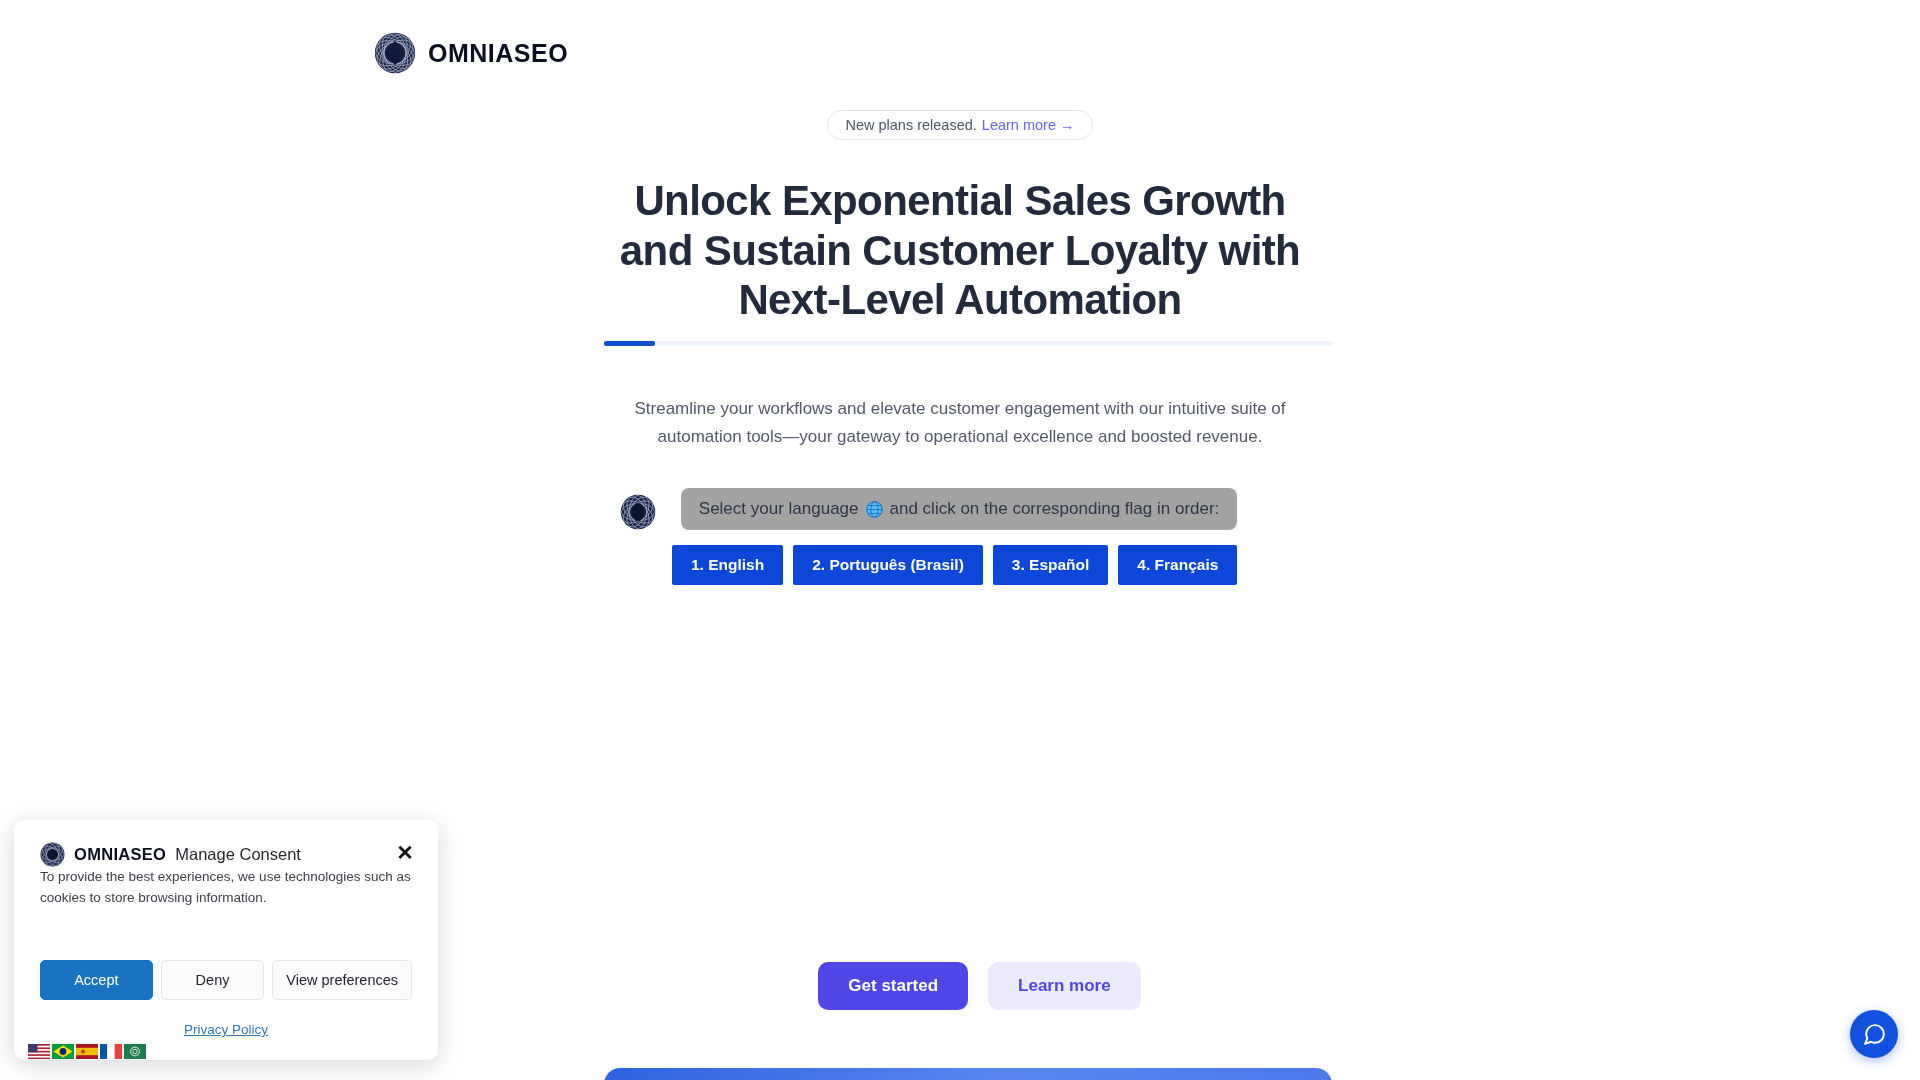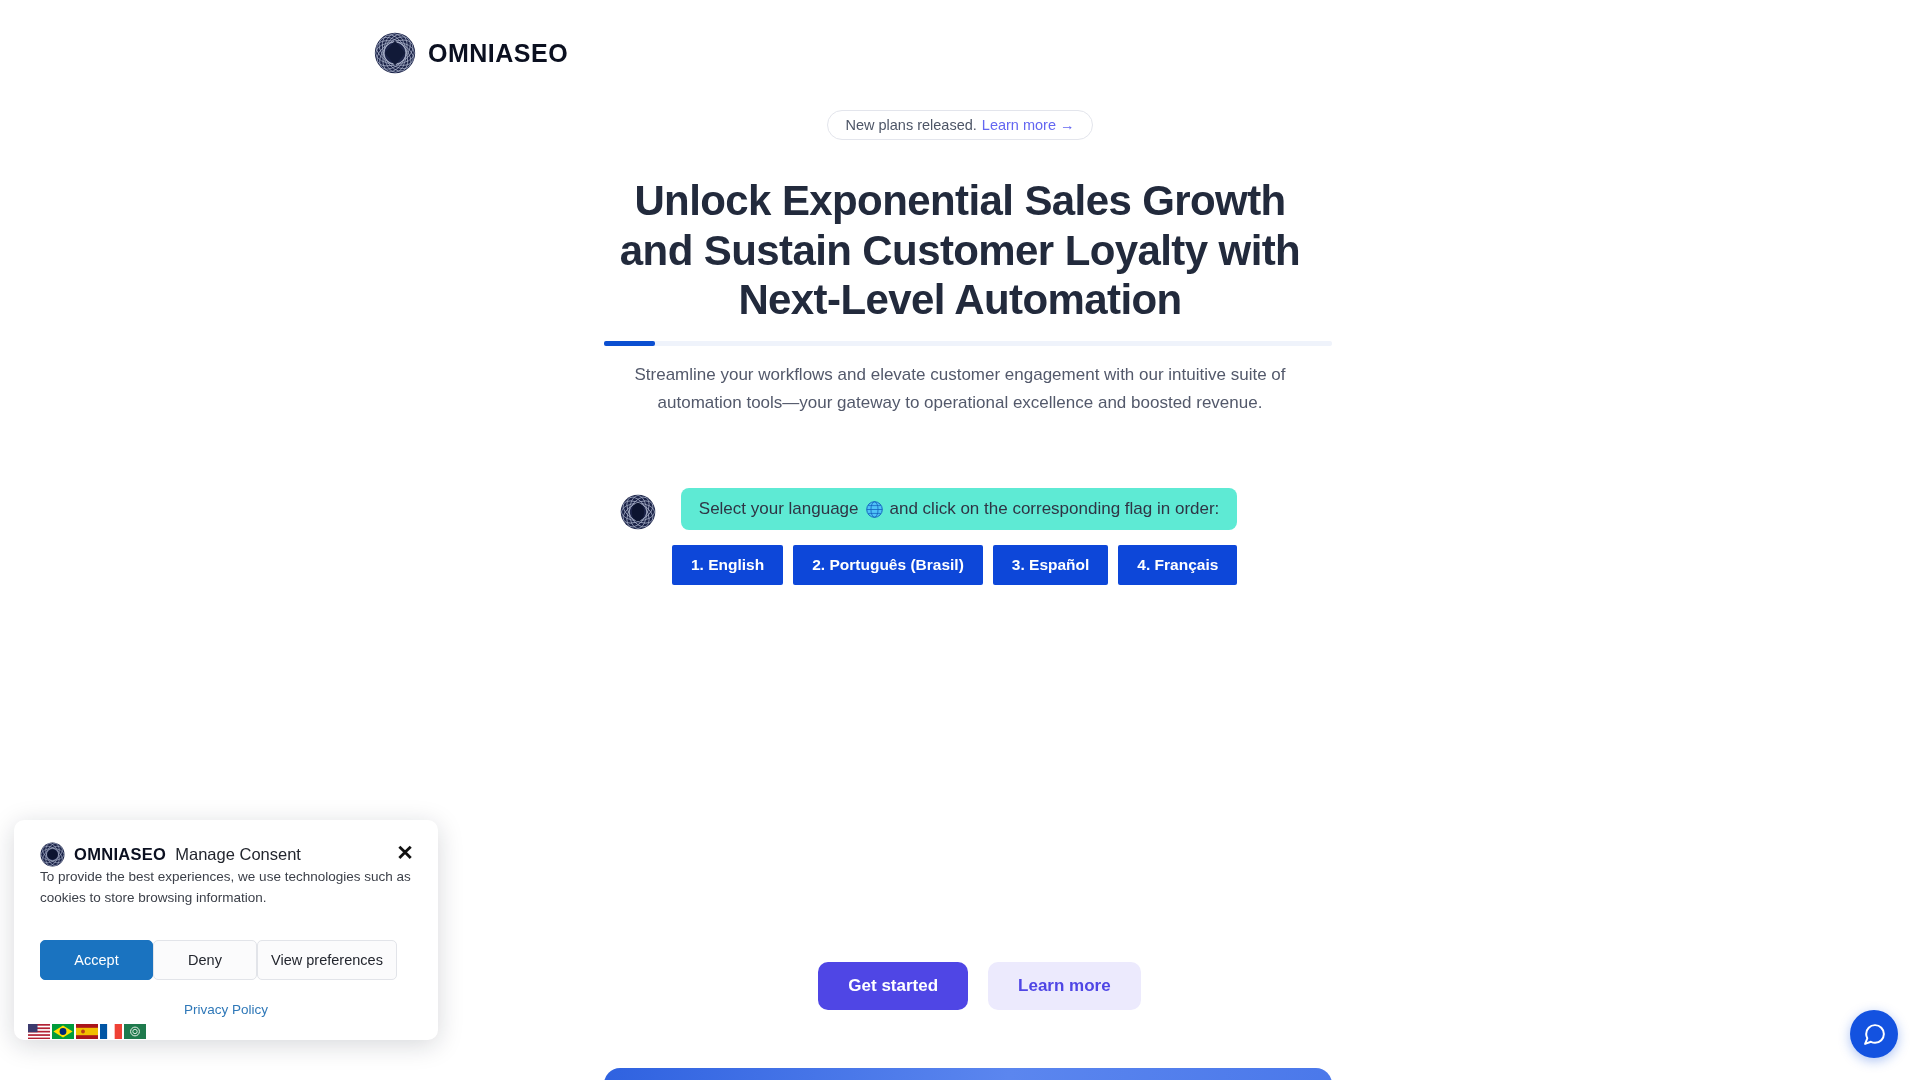--- a/index.html
+++ b/index.html
@@ -59,42 +59,42 @@
     background:#fff; cursor:pointer;
   }
   .announce-link { color:#6366f1; }
 
   .hero-title {
     margin:36px auto 0; max-width:700px;
     font-size:42px; line-height:1.18; font-weight:bold;
     color:#222a3c; letter-spacing:-0.6px;
   }
   .hero-sub {
-    margin:36px auto 0; max-width:670px;
+    margin:70px auto 0; max-width:670px;
     font-size:17px; line-height:1.66; color:#53596b;
   }
 
   
   .progress-track {
     position:absolute; left:604px; top:341px;
     width:728px; height:5px; background:#eff3fb; border-radius:2px;
   }
   .progress-fill {
     height:100%; width:7%; background:#0b4fd1; border-radius:2px;
   }
 
   
   .lang-widget {
     position:absolute; left:620px; top:488px;
     display:flex; align-items:flex-start; gap:16px;
   }
   .lang-avatar { width:36px; height:36px; flex:0 0 36px; margin-top:6px; }
   .lang-col { display:flex; flex-direction:column; align-items:flex-end; }
   .lang-prompt {
-    background:#5eead4; border-radius:8px;
+    background:#a3a3a3; border-radius:8px;
     padding:11px 18px; font-size:17px; color:#2f3545;
     display:flex; align-items:center; gap:7px; white-space:nowrap;
   }
   .globe { width:17px; height:17px; }
   .lang-buttons { display:flex; gap:10px; margin-top:15px; }
   .lang-btn {
     background:#0d47d9; color:#fff; border:none; cursor:pointer;
     font-size:15.5px; font-weight:bold; padding:11px 19px;
     border-radius:2px; white-space:nowrap;
   }
@@ -136,35 +136,35 @@
   .consent-close {
     position:absolute; right:-4px; top:-1px;
     width:22px; height:22px; cursor:pointer;
     display:flex; align-items:center; justify-content:center;
     font-size:21px; line-height:1; color:#111; font-weight:bold;
     background:none; border:none;
   }
   .consent-body {
     font-size:13.5px; line-height:1.52; color:#3c4049;
   }
-  .consent-actions { display:flex; margin-top:32px; }
+  .consent-actions { display:flex; gap:8px; margin-top:52px; }
   .cbtn {
     font-size:14.5px; padding:11px 0; border-radius:5px;
     cursor:pointer; text-align:center; white-space:nowrap;
   }
   .cbtn-accept { background:#1a73c0; color:#fff; border:1px solid #1a73c0; width:113px; }
   .cbtn-deny { background:#fbfbfc; color:#23262e; border:1px solid #e2e4e9; width:104px; }
   .cbtn-prefs { background:#fbfbfc; color:#23262e; border:1px solid #e2e4e9; width:140px; }
 
   .consent-foot {
     margin-top:22px; position:relative; height:22px;
   }
   .privacy-link {
     position:absolute; left:50%; transform:translateX(-50%); top:0;
-    font-size:13.5px; color:#2f78b8; cursor:pointer;
+    font-size:13.5px; color:#2f78b8; text-decoration:underline; cursor:pointer;
   }
   .flag-strip {
     position:absolute; left:-12px; top:22px;
     display:flex; gap:2px; align-items:center;
   }
   .flag { width:22px; height:15px; display:block; cursor:pointer; }
 
   
   .chat-fab {
     position:absolute; right:22px; bottom:22px;

